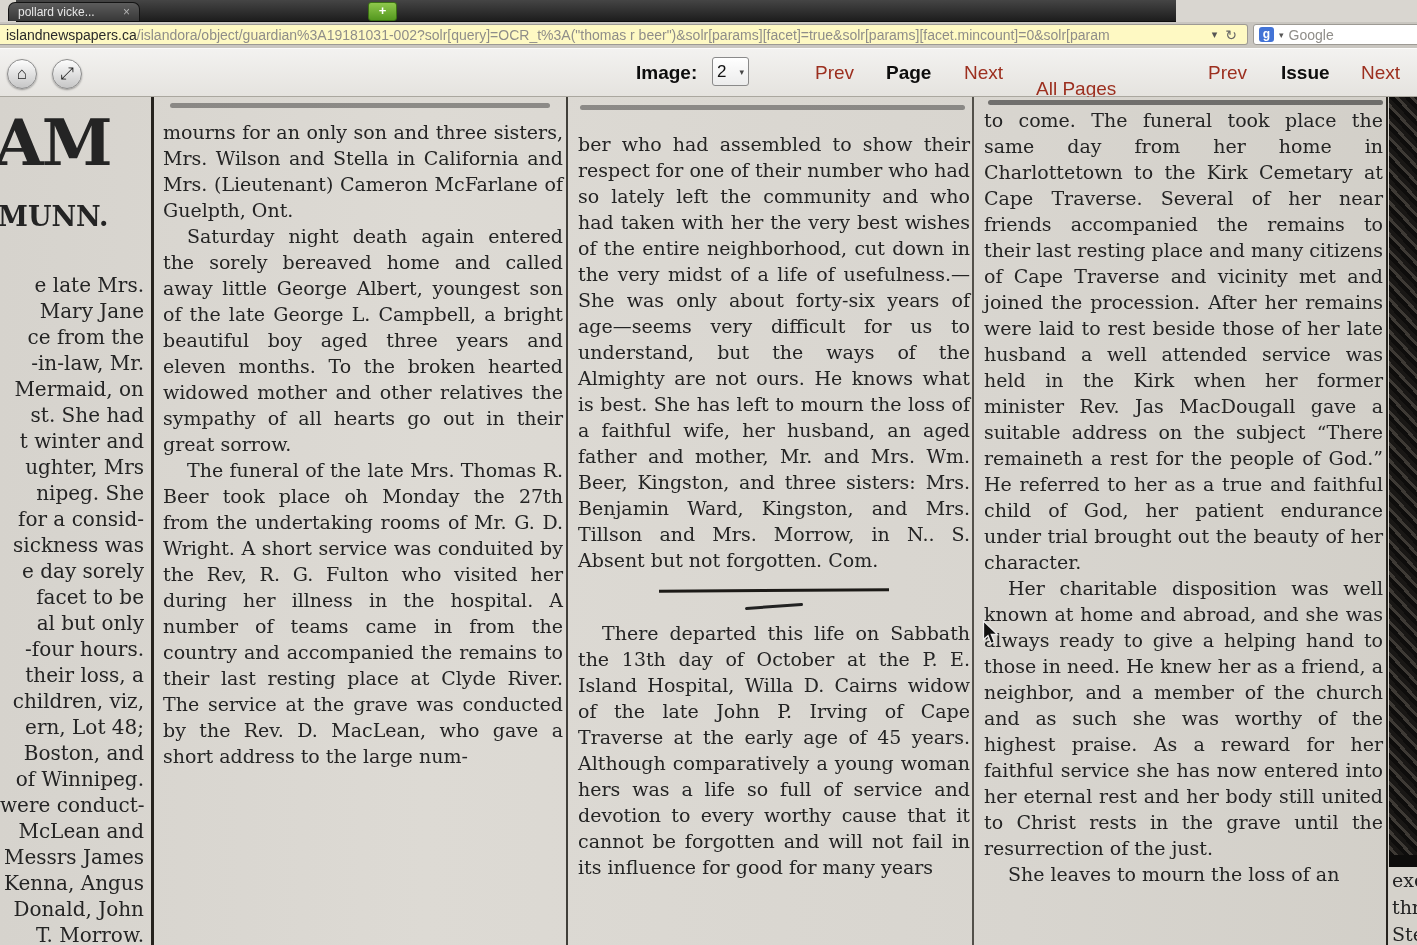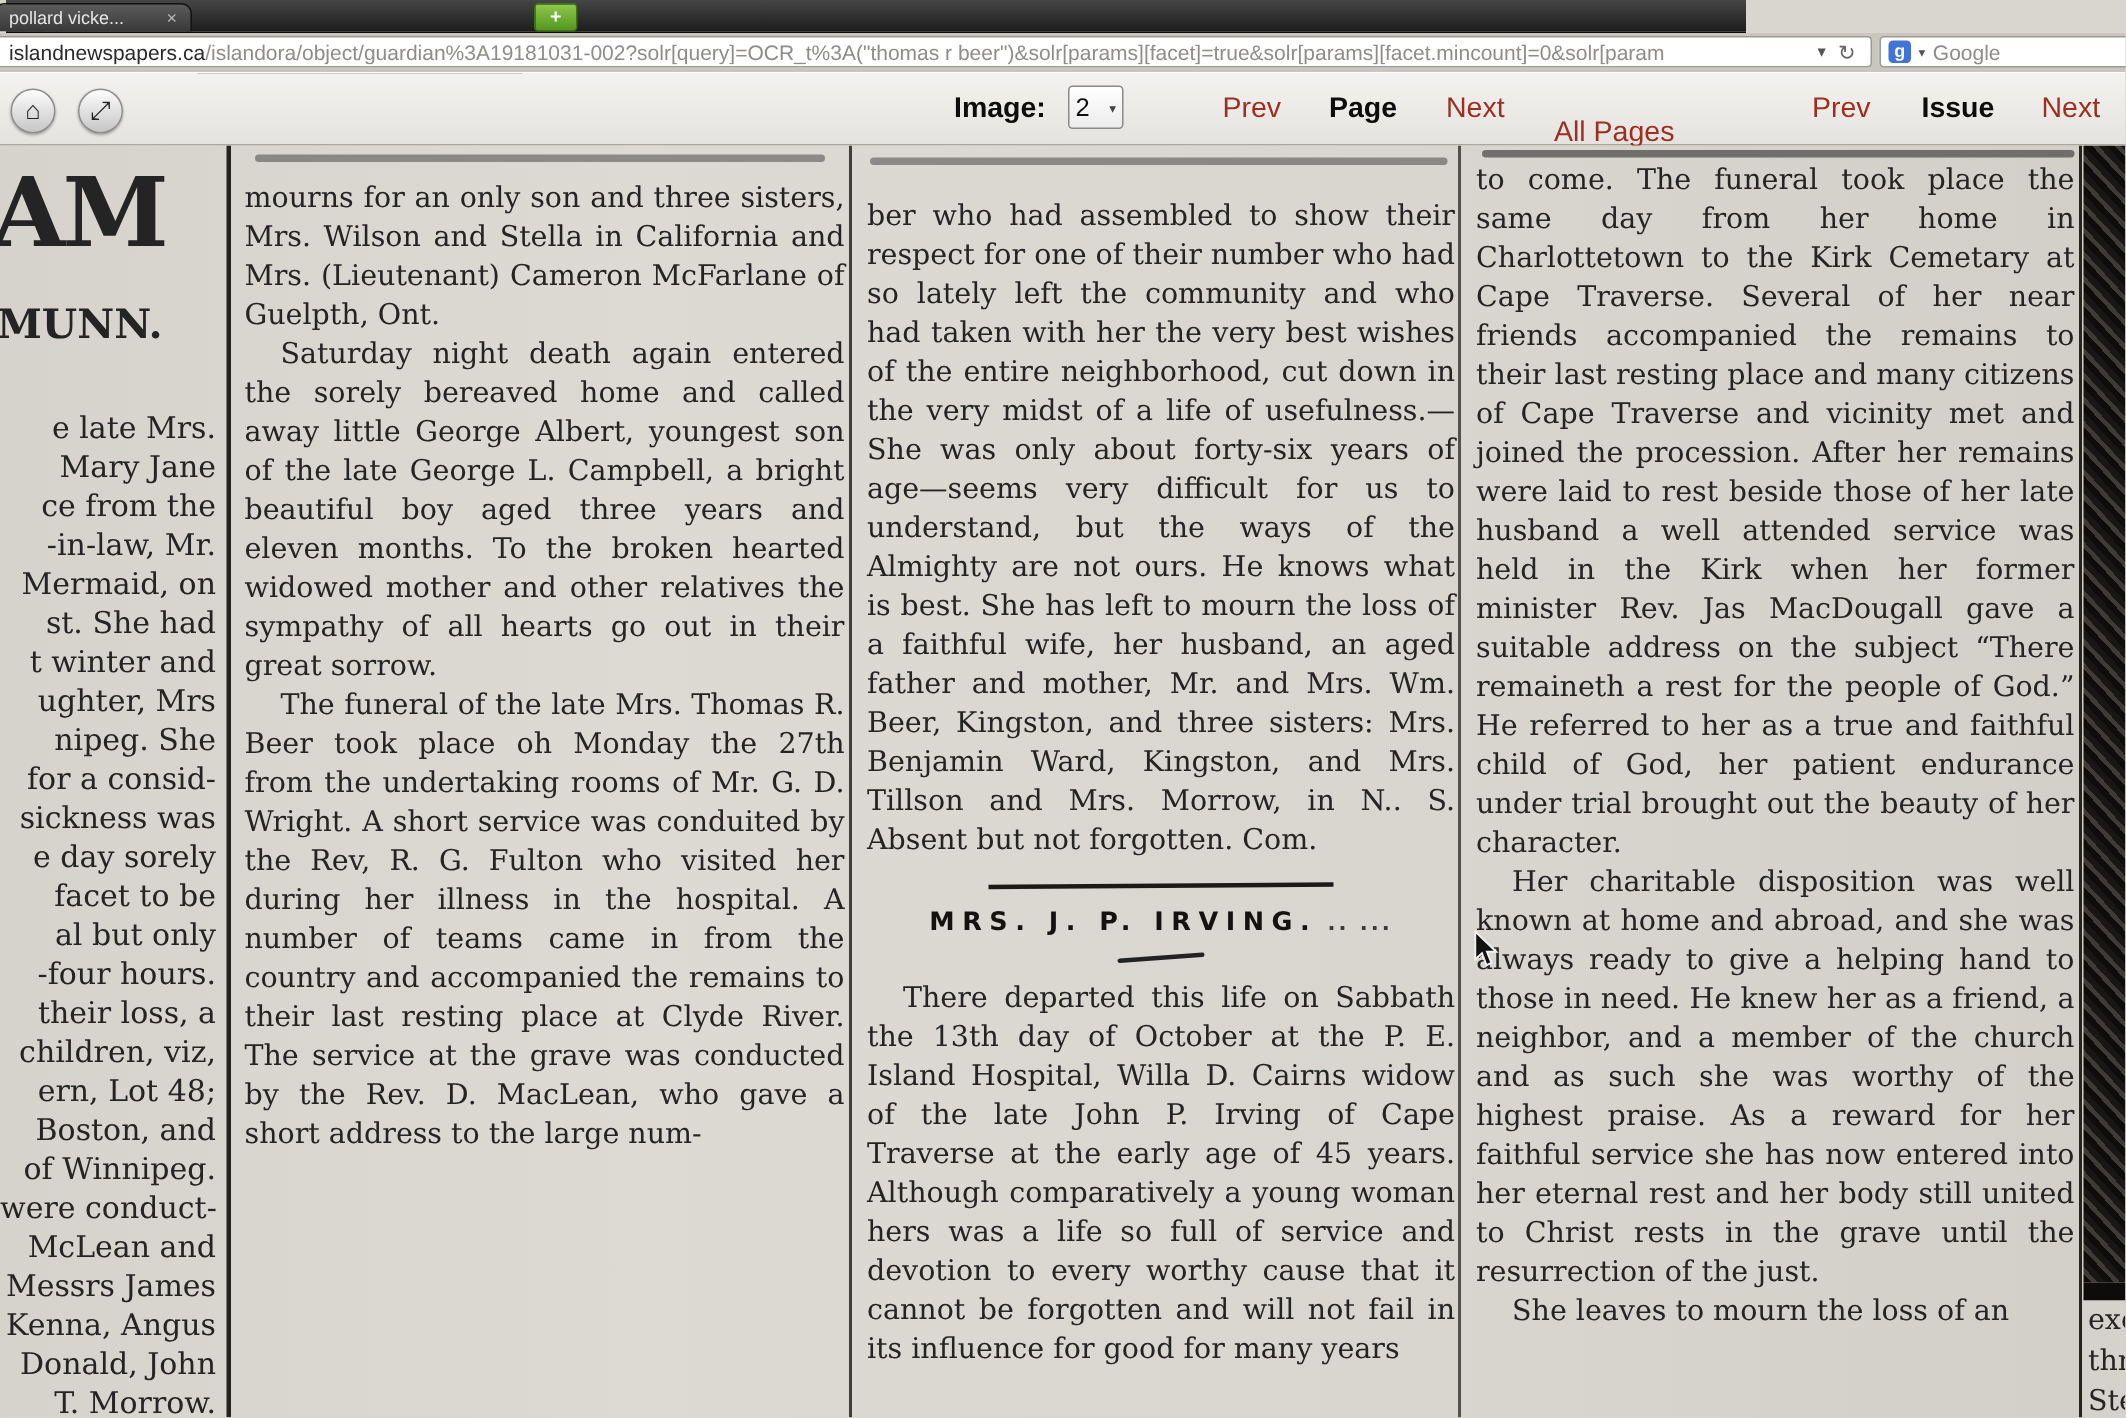--- a/index.html
+++ b/index.html
@@ -1,36 +1,36 @@
 <!DOCTYPE html>
 <html><head>
 <meta charset="utf-8">
 <style>
   html,body{margin:0;padding:0;}
   body{width:1417px;height:945px;overflow:hidden;position:relative;
        font-family:"Liberation Sans",sans-serif;background:#d9d6d0;}
 
   
-  .tabbar{position:absolute;top:0;left:4px;width:1143px;height:21px;
+  .tabbar{position:absolute;top:0;left:16px;width:1143px;height:21px;
           background:linear-gradient(#454545,#1d1d1d);border-bottom:1px solid #0c0c0c;padding-left:17px;}
   .tab{position:absolute;top:2px;height:19px;border-radius:7px 7px 0 0;
        background:linear-gradient(#5c5c5c,#383838);color:#e6e6e6;font-size:12px;
        display:flex;align-items:center;gap:6px;padding:0 9px;box-sizing:border-box;
        border:1px solid #141414;border-bottom:none;white-space:nowrap;overflow:hidden;}
   .tab.active{background:linear-gradient(#6e6e6e,#474747);margin-top:30px;}
   .tab .close{color:#b5b5b5;font-size:12px;margin-left:auto;}
   .favicon{width:12px;height:12px;border-radius:2px;flex:0 0 12px;
            background:radial-gradient(circle at 35% 35%,#d98a43,#7a3a17);}
   .newtab{position:absolute;left:352px;top:2px;width:27px;height:17px;border-radius:3px;
           background:linear-gradient(#8fc74c,#54981f);border:1px solid #3c7114;color:#fff;
           font-size:13px;font-weight:bold;text-align:center;line-height:15px;}
 
   
   .urlrow{position:absolute;top:22px;left:0;width:1417px;height:26px;background:#c9c6c0;}
-  .urlfield{position:absolute;left:0;top:2px;width:1248px;height:21px;background:#ffffff;
+  .urlfield{position:absolute;left:0;top:2px;width:1248px;height:21px;background:#fef9c3;
             border:1px solid #9d9a94;border-left:none;border-radius:0 3px 3px 0;
             display:flex;align-items:center;font-size:14px;padding:4px 6px;box-sizing:border-box;}
   .urltext{flex:1;overflow:hidden;white-space:nowrap;}
   .urldomain{color:#2a2a2a;}
   .urlpath{color:#8f8d89;}
   .urlbtn{color:#555;font-size:11px;padding:0 4px;flex:0 0 auto;}
   .reload{font-size:14px;color:#666;}
   .searchfield{position:absolute;left:1253px;top:2px;width:166px;height:21px;background:#fff;
                border:1px solid #9d9a94;border-radius:3px 0 0 3px;display:flex;align-items:center;
                gap:5px;padding:0 5px;box-sizing:border-box;font-size:14px;color:#8f8d89;}
@@ -198,21 +198,20 @@
   <div class="col col2">
     <p>mourns for an only son and three sisters, Mrs. Wilson and Stella in California and Mrs. (Lieutenant) Cameron McFarlane of Guelpth, Ont.</p>
     <p class="indent">Saturday night death again entered the sorely bereaved home and called away little George Albert, youngest son of the late George L. Campbell, a bright beautiful boy aged three years and eleven months. To the broken hearted widowed mother and other relatives the sympathy of all hearts go out in their great sorrow.</p>
     <p class="indent">The funeral of the late Mrs. Thomas R. Beer took place oh Monday the 27th from the undertaking rooms of Mr. G. D. Wright. A short service was conduited by the Rev, R. G. Fulton who visited her during her illness in the hospital. A number of teams came in from the country and accompanied the remains to their last resting place at Clyde River. The service at the grave was conducted by the Rev. D. MacLean, who gave a short address to the large num-</p>
   </div>
 
   <div class="col col3">
     <p>ber who had assembled to show their respect for one of their number who had so lately left the community and who had taken with her the very best wishes of the entire neighborhood, cut down in the very midst of a life of usefulness.—She was only about forty-six years of age—seems very difficult for us to understand, but the ways of the Almighty are not ours. He knows what is best. She has left to mourn the loss of a faithful wife, her husband, an aged father and mother, Mr. and Mrs. Wm. Beer, Kingston, and three sisters: Mrs. Benjamin Ward, Kingston, and Mrs. Tillson and Mrs. Morrow, in N.. S. Absent but not forgotten. Com.</p>
     <div class="headblock">
       <div class="headrule"></div>
-      <div class="headline"><span>MRS. J. P. IRVING.</span><span class="hl-dots"> .. ...</span></div>
       <div class="squiggle"></div>
     </div>
     <p class="indent">There departed this life on Sabbath the 13th day of October at the P. E. Island Hospital, Willa D. Cairns widow of the late John P. Irving of Cape Traverse at the early age of 45 years. Although comparatively a young woman hers was a life so full of service and devotion to every worthy cause that it cannot be forgotten and will not fail in its influence for good for many years</p>
   </div>
 
   <div class="col col4">
     <p>to come. The funeral took place the same day from her home in Charlottetown to the Kirk Cemetary at Cape Traverse. Several of her near friends accompanied the remains to their last resting place and many citizens of Cape Traverse and vicinity met and joined the procession. After her remains were laid to rest beside those of her late husband a well attended service was held in the Kirk when her former minister Rev. Jas MacDougall gave a suitable address on the subject “There remaineth a rest for the people of God.” He referred to her as a true and faithful child of God, her patient endurance under trial brought out the beauty of her character.</p>
     <p class="indent">Her charitable disposition was well known at home and abroad, and she was always ready to give a helping hand to those in need. He knew her as a friend, a neighbor, and a member of the church and as such she was worthy of the highest praise. As a reward for her faithful service she has now entered into her eternal rest and her body still united to Christ rests in the grave until the resurrection of the just.</p>
     <p class="indent">She leaves to mourn the loss of an</p>
   </div>

